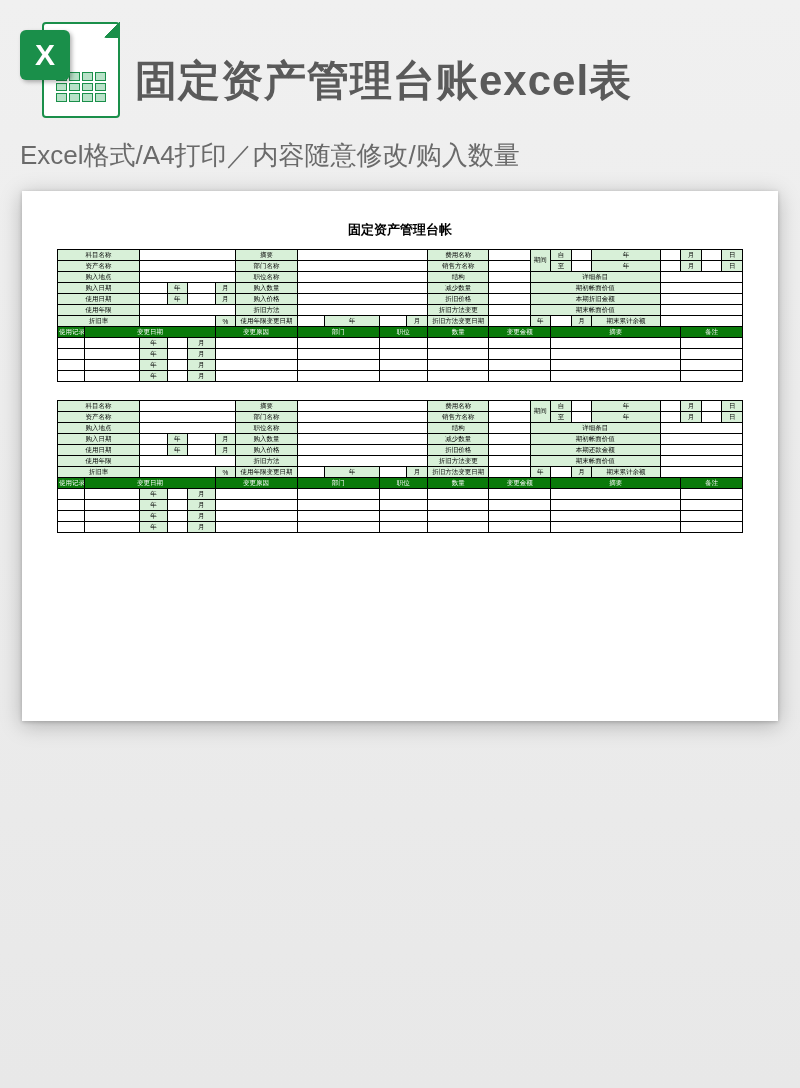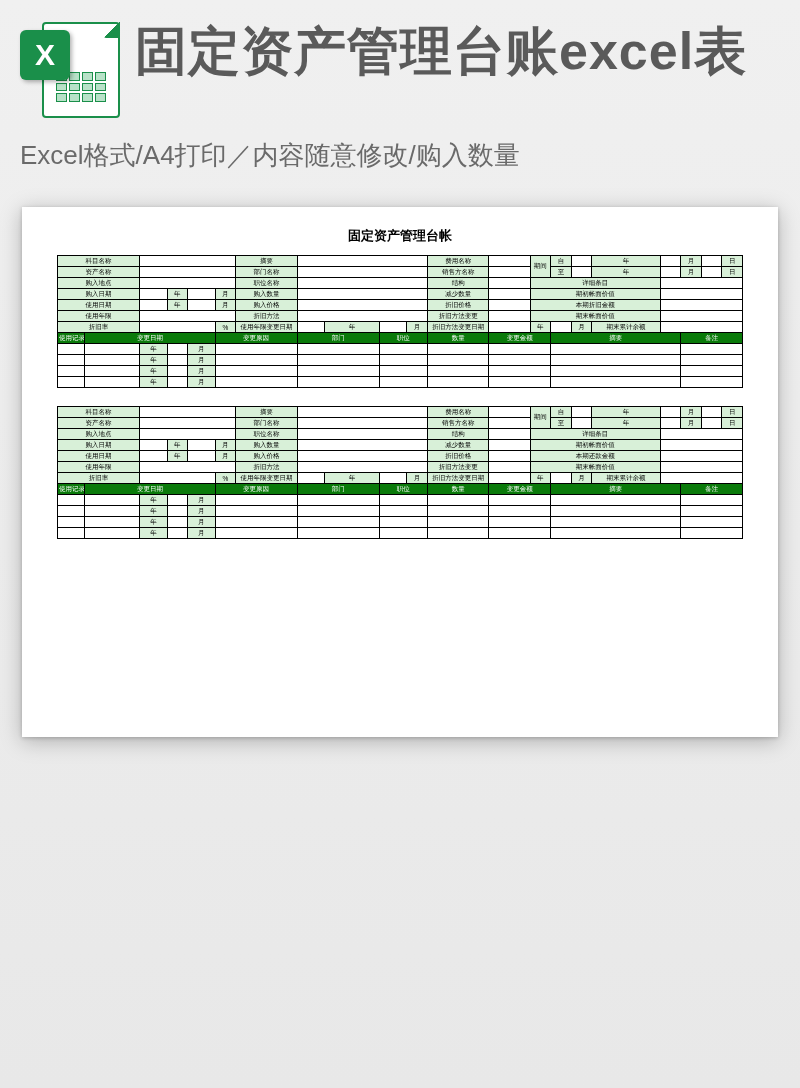--- a/index.html
+++ b/index.html
@@ -65,39 +65,40 @@
     border-radius: 6px;
     display: flex;
     align-items: center;
     justify-content: center;
     color: #fff;
     font-size: 30px;
     font-weight: bold;
     box-shadow: 2px 2px 4px rgba(0,0,0,0.3);
   }
   .title {
-    font-size: 52px;
+    font-size: 42px;
     font-weight: bold;
     color: #5a5a5a;
     line-height: 1.2;
     letter-spacing: 1px;
+    margin-top: 36px;
   }
   .subtitle {
     font-size: 26px;
     color: #6a6a6a;
     padding: 8px 20px 18px 20px;
     font-weight: normal;
   }
   .paper {
-    margin: 16px 22px;
+    margin: 0 22px;
     width: 756px;
     height: 530px;
     background: #fff;
     box-shadow: 0 4px 20px rgba(0,0,0,0.25), 0 1px 4px rgba(0,0,0,0.2);
-    padding: 20px 35px;
+    padding: 30px 35px;
     position: relative;
   }
   .doc-title {
     text-align: center;
     font-size: 13px;
     font-weight: bold;
     margin-bottom: 10px;
     color: #000;
   }
   .ledger-block { margin-bottom: 18px; }

